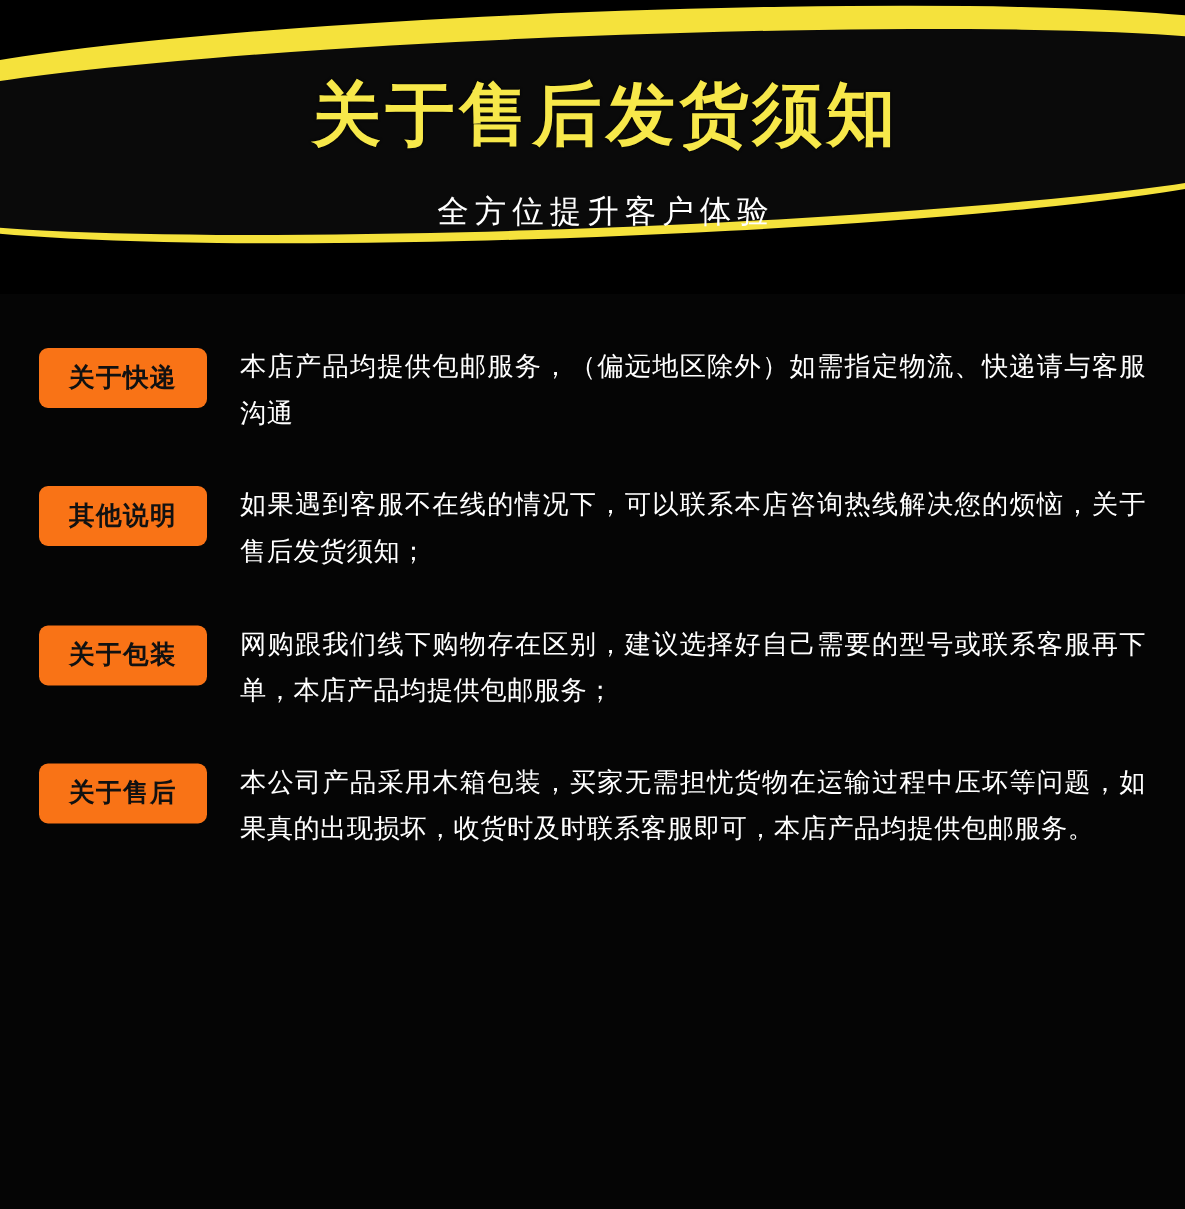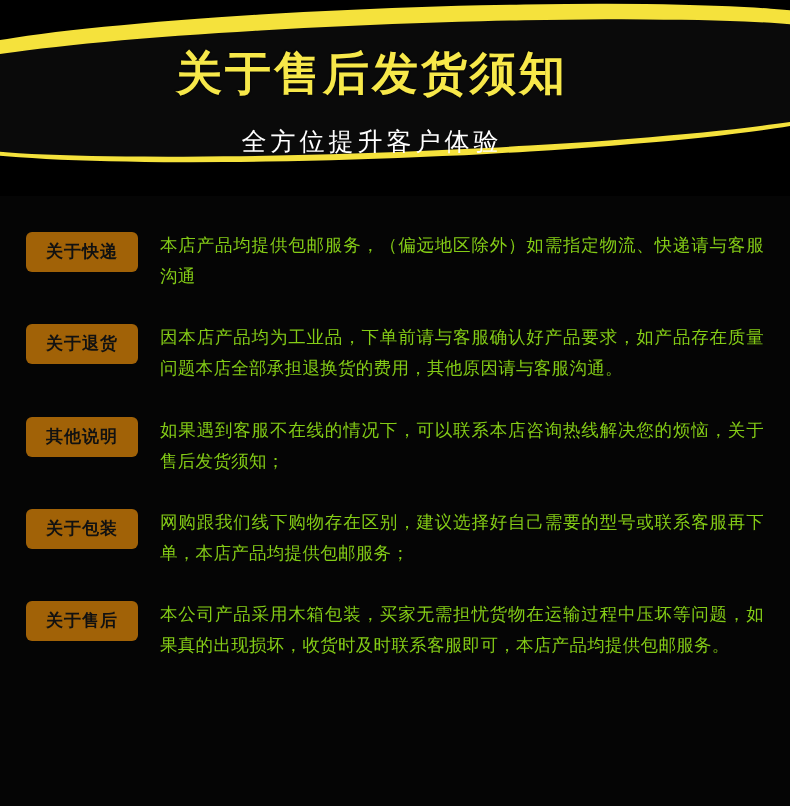--- a/index.html
+++ b/index.html
@@ -54,65 +54,66 @@
     position: absolute;
     left: 0;
     top: 0;
     width: 744px;
     height: 196px;
     display: flex;
     flex-direction: column;
     align-items: center;
     justify-content: center;
     z-index: 5;
+    padding-left: 32px;
   }
   .header-title {
     color: #f7e84a;
     font-size: 46px;
     font-weight: bold;
     letter-spacing: 3px;
     line-height: 1.1;
     margin-top: 10px;
     text-shadow: 0 0 2px #000;
   }
   .header-sub {
     color: #ffffff;
-    font-size: 25px;
+    font-size: 21px;
     letter-spacing: 4px;
     margin-top: 26px;
   }
 
   
   .content {
     position: relative;
     padding: 34px 26px 0 26px;
     box-sizing: border-box;
   }
   .row {
     display: flex;
     align-items: flex-start;
     margin-bottom: 30px;
   }
   .tag {
     flex: 0 0 auto;
     width: 112px;
     box-sizing: border-box;
-    background: #a16207;
+    background: #f97316;
     color: #111111;
     font-size: 17px;
     font-weight: bold;
     text-align: center;
     padding: 8px 0 9px 0;
     border-radius: 6px;
     letter-spacing: 1px;
     margin-top: 2px;
   }
   .row-text {
     flex: 1 1 auto;
-    color: #84cc16;
+    color: #ffffff;
     font-size: 17.5px;
     line-height: 1.78;
     margin-left: 22px;
     letter-spacing: 0.3px;
     text-align: justify;
   }
 </style>
 </head>
 <body>
 
@@ -127,24 +128,20 @@
     </div>
   </div>
 
   <div class="content">
 
     <div class="row">
       <div class="tag">关于快递</div>
       <div class="row-text">本店产品均提供包邮服务，（偏远地区除外）如需指定物流、快递请与客服沟通</div>
     </div>
 
-    <div class="row">
-      <div class="tag">关于退货</div>
-      <div class="row-text">因本店产品均为工业品，下单前请与客服确认好产品要求，如产品存在质量问题本店全部承担退换货的费用，其他原因请与客服沟通。</div>
-    </div>
 
     <div class="row">
       <div class="tag">其他说明</div>
       <div class="row-text">如果遇到客服不在线的情况下，可以联系本店咨询热线解决您的烦恼，关于售后发货须知；</div>
     </div>
 
     <div class="row">
       <div class="tag">关于包装</div>
       <div class="row-text">网购跟我们线下购物存在区别，建议选择好自己需要的型号或联系客服再下单，本店产品均提供包邮服务；</div>
     </div>

